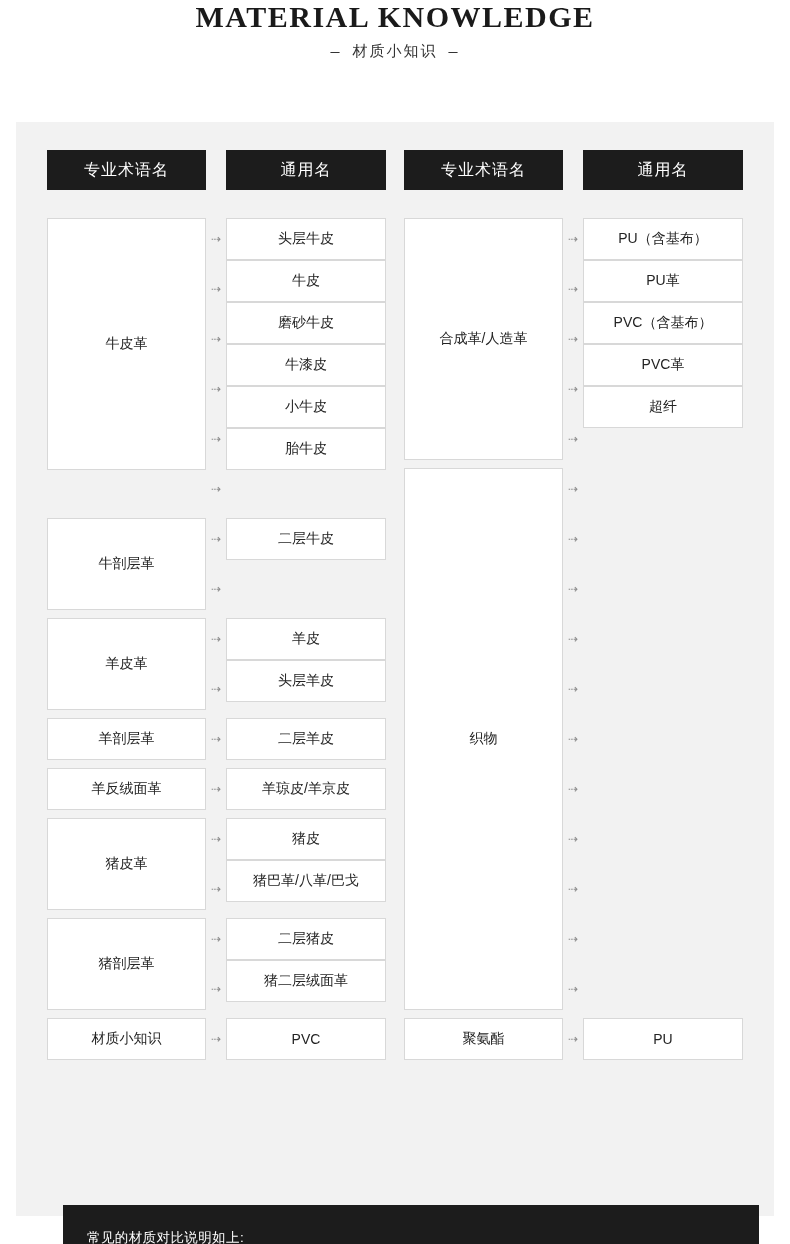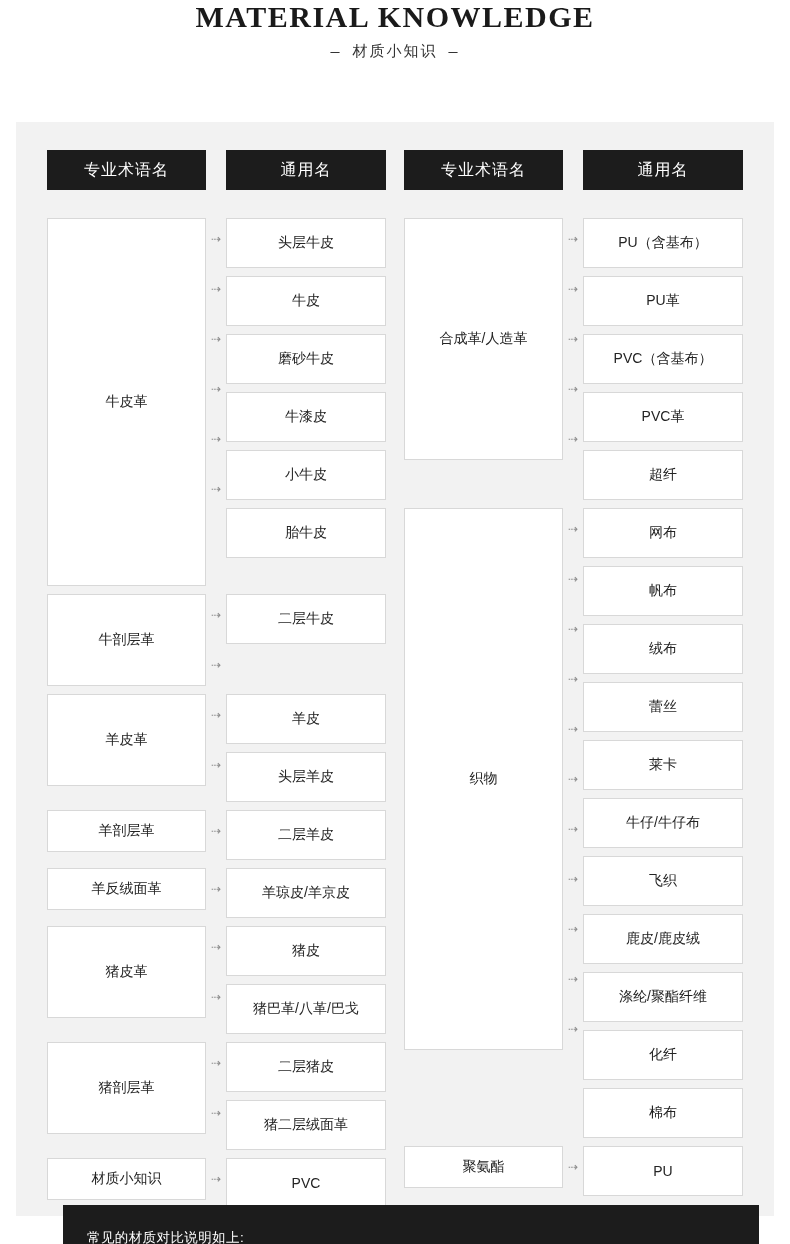--- a/index.html
+++ b/index.html
@@ -89,22 +89,21 @@
     border: 1px solid #d8d8d8;
     font-size: 14px;
     color: #242424;
     display: flex;
     align-items: center;
     justify-content: center;
     text-align: center;
     padding: 0 4px;
   }
   .right-cell {
-    height: 50px;
-    margin-bottom: 8px;
+    height: 42px;
   }
   .left-cell {
     margin-bottom: 8px;
   }
   .left-stack, .right-stack {
     display: flex;
     flex-direction: column;
   }
 
   .arrow-stack {
@@ -151,21 +150,21 @@
 
       <div class="col-group">
         <div class="head-row">
           <div class="head-cell head-left">专业术语名</div>
           <div class="head-gap"></div>
           <div class="head-cell head-right">通用名</div>
         </div>
         <div id="left-body">
             <div class="body-row">
               <div class="left-col">
-                <div class="cell left-cell" style="height: 368px;">牛皮革</div>
+                <div class="cell left-cell" style="height: 252px;">牛皮革</div>
               </div>
               <div class="arrow-col">
                 <div class="arrow-stack">
                   <div class="arrow">⇢</div>
                   <div class="arrow">⇢</div>
                   <div class="arrow">⇢</div>
                   <div class="arrow">⇢</div>
                   <div class="arrow">⇢</div>
                   <div class="arrow">⇢</div>
                 </div>
@@ -338,35 +337,20 @@
                   <div class="arrow">⇢</div>
                   <div class="arrow">⇢</div>
                   <div class="arrow">⇢</div>
                   <div class="arrow">⇢</div>
                   <div class="arrow">⇢</div>
                   <div class="arrow">⇢</div>
                   <div class="arrow">⇢</div>
                   <div class="arrow">⇢</div>
                 </div>
               </div>
-              <div class="right-col">
-                <div class="right-stack">
-                  <div class="cell right-cell">网布</div>
-                  <div class="cell right-cell">帆布</div>
-                  <div class="cell right-cell">绒布</div>
-                  <div class="cell right-cell">蕾丝</div>
-                  <div class="cell right-cell">莱卡</div>
-                  <div class="cell right-cell">牛仔/牛仔布</div>
-                  <div class="cell right-cell">飞织</div>
-                  <div class="cell right-cell">鹿皮/鹿皮绒</div>
-                  <div class="cell right-cell">涤纶/聚酯纤维</div>
-                  <div class="cell right-cell">化纤</div>
-                  <div class="cell right-cell">棉布</div>
-                </div>
-              </div>
             </div>
             <div class="body-row">
               <div class="left-col">
                 <div class="cell left-cell" style="height: 42px;">聚氨酯</div>
               </div>
               <div class="arrow-col">
                 <div class="arrow-stack">
                   <div class="arrow">⇢</div>
                 </div>
               </div>

